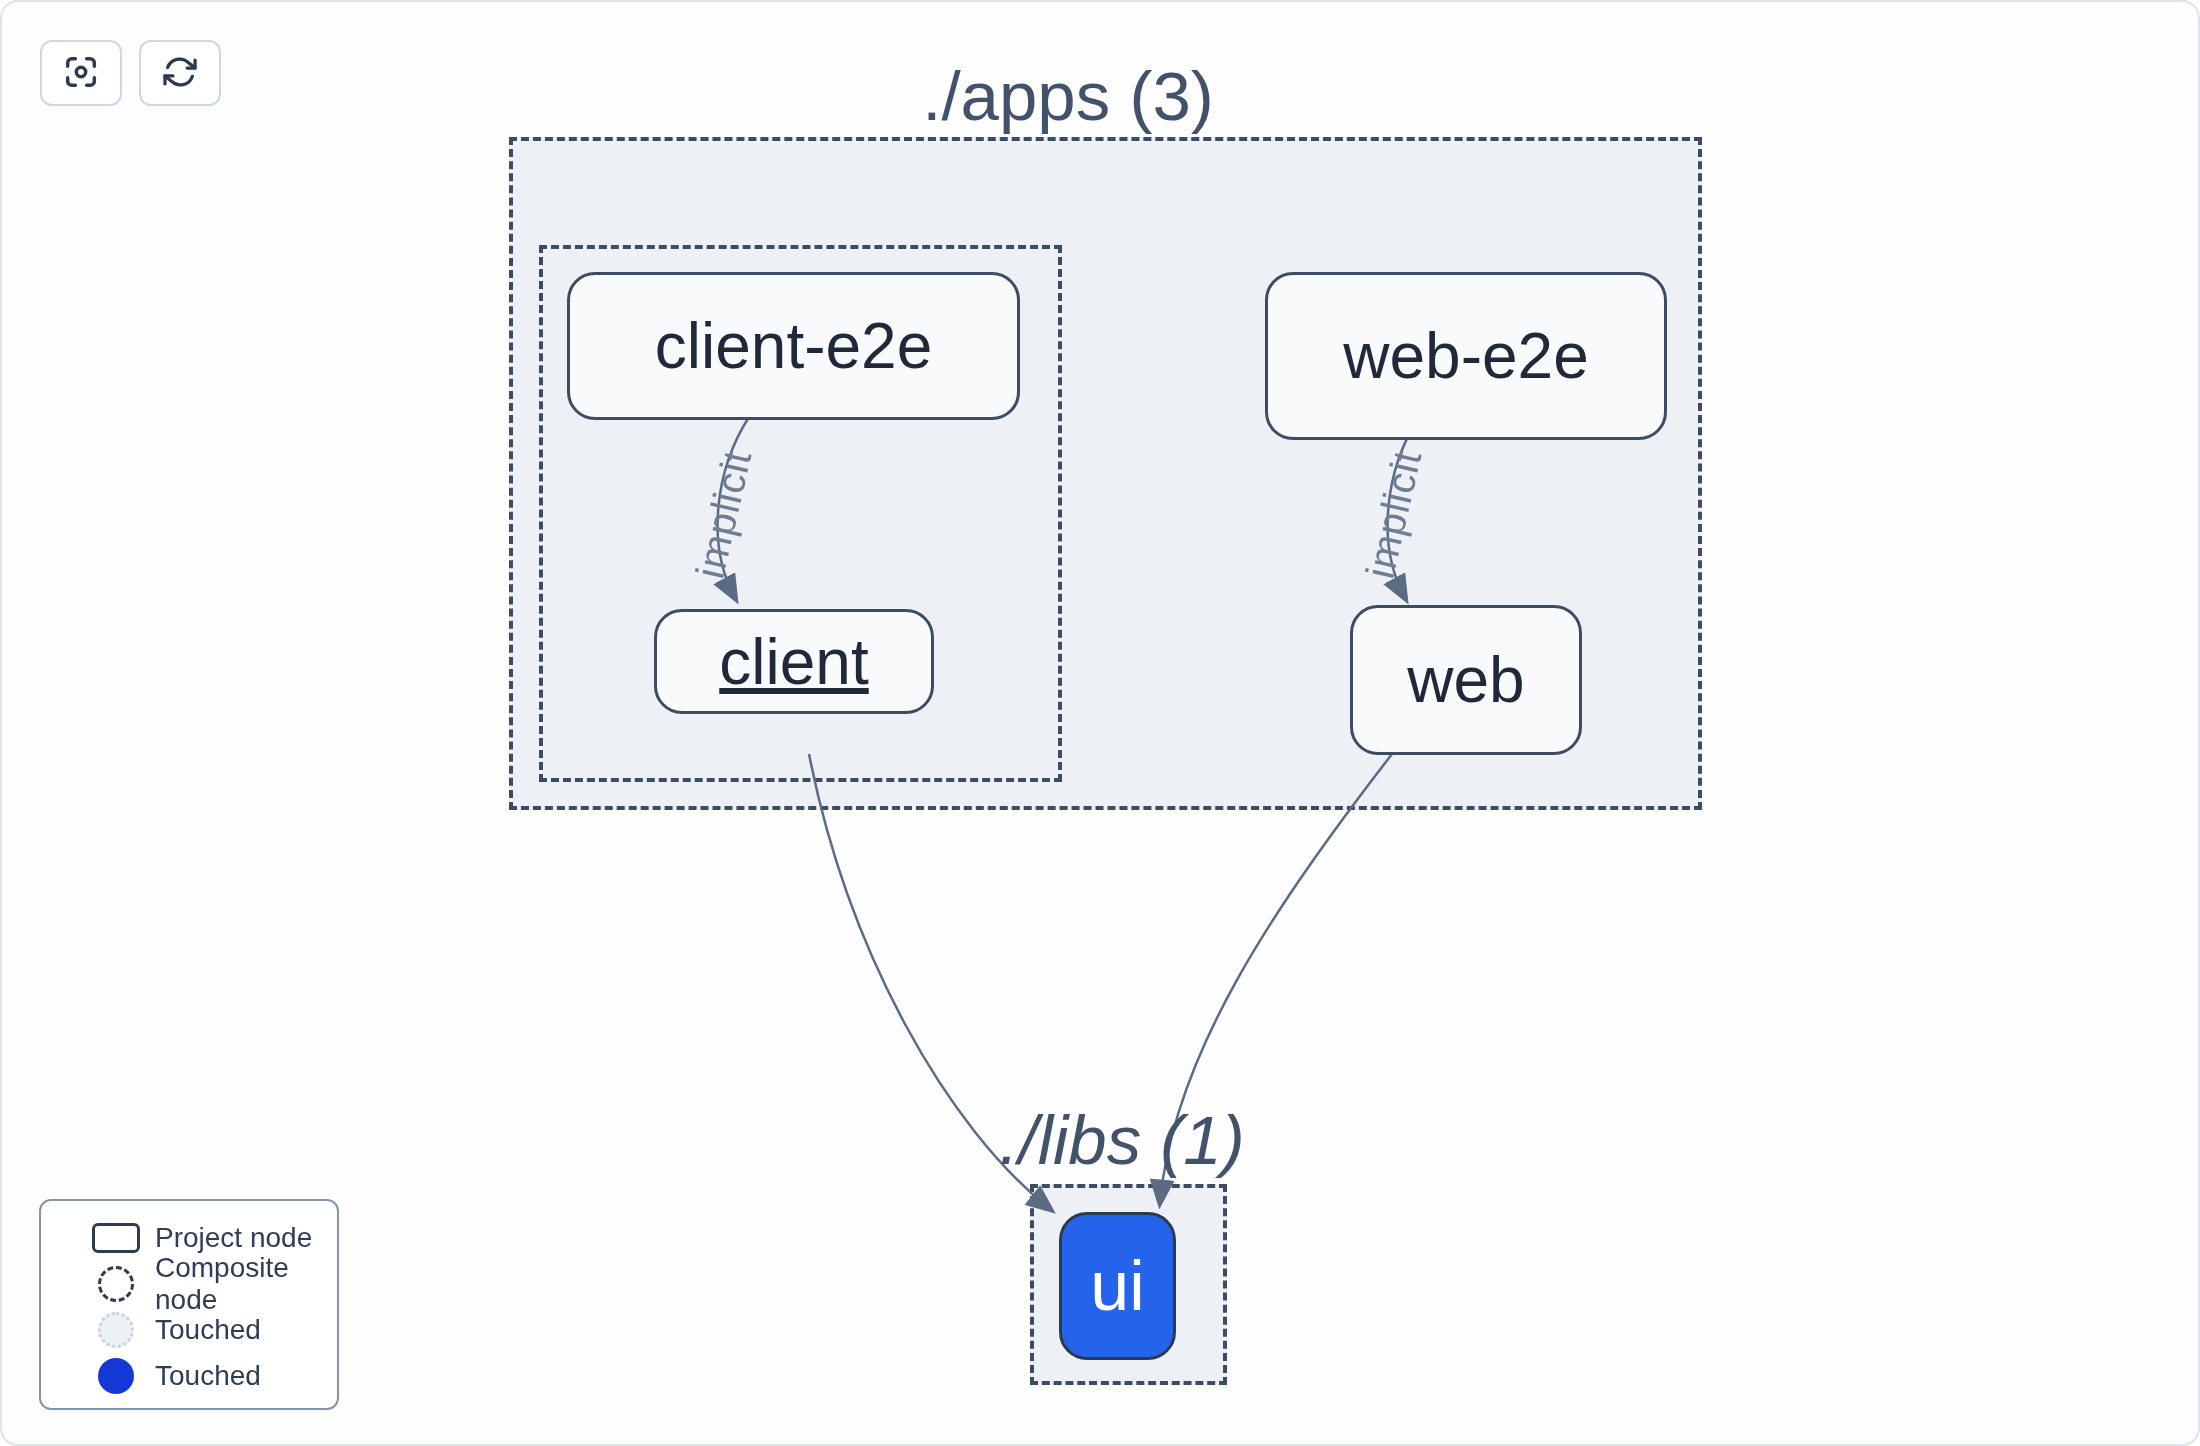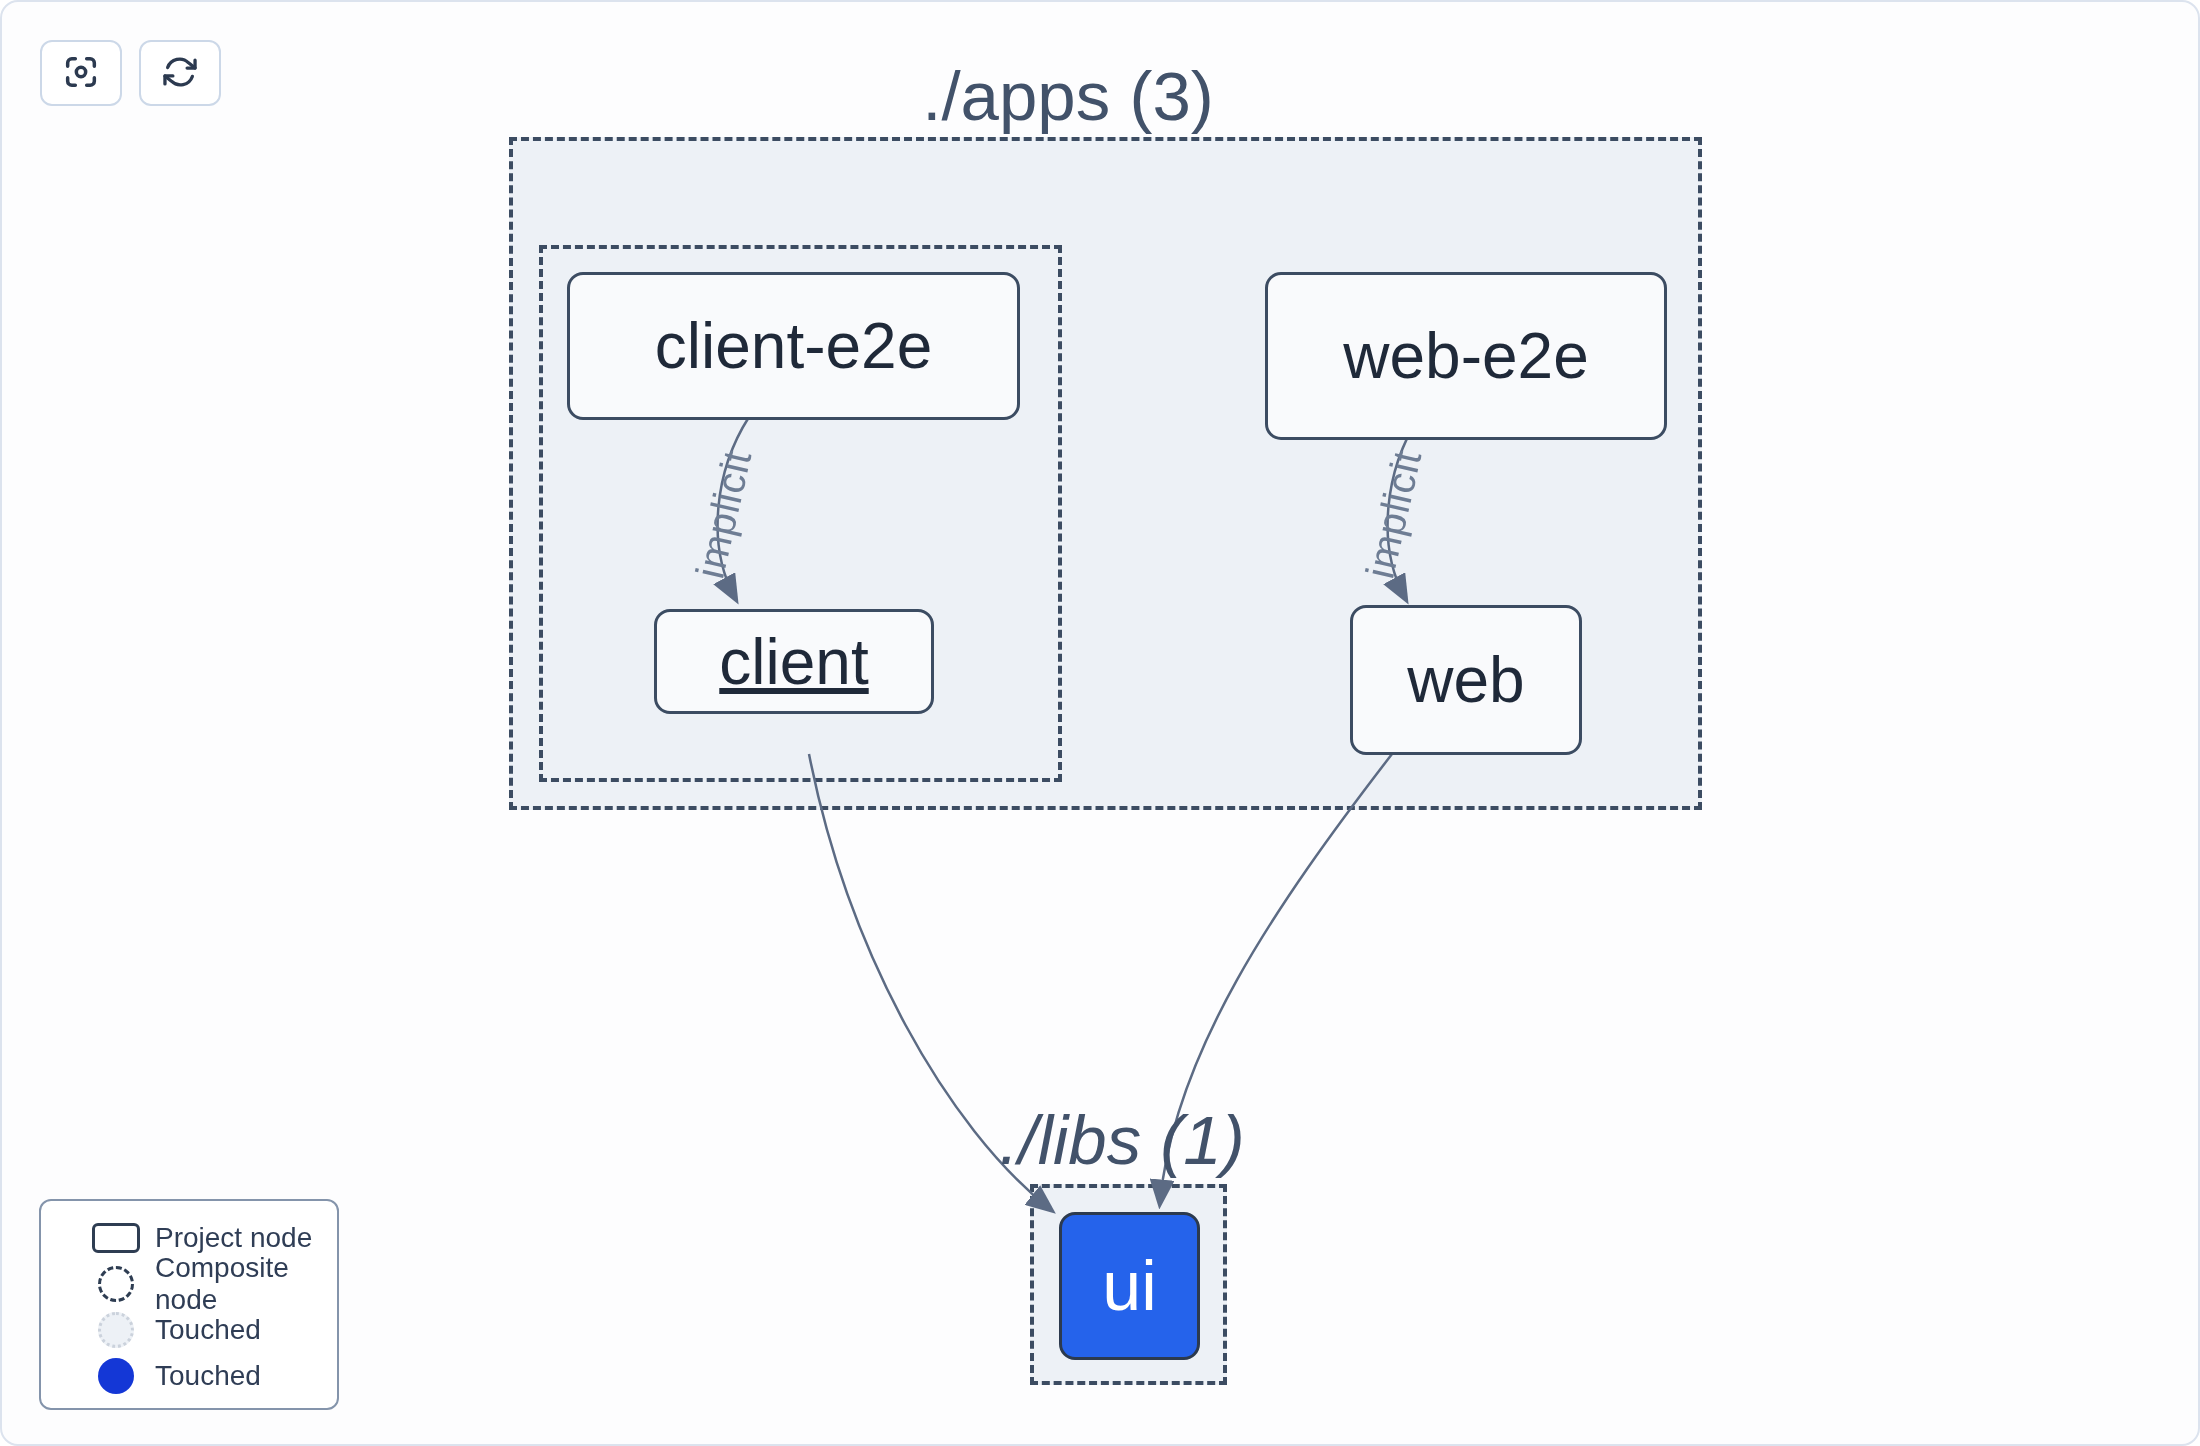--- a/index.html
+++ b/index.html
@@ -42,28 +42,28 @@
   .arrowfill{fill:var(--edge);stroke:none;}
   .edge-label{
     position:absolute;font-size:40px;color:var(--edge-label);letter-spacing:1px;
     white-space:nowrap;transform:translate(-50%,-50%) rotate(-77deg);
   }
   #edge-label-1{left:722px;top:512px;}
   #edge-label-2{left:1392px;top:512px;}
   .node{
     position:absolute;display:flex;align-items:center;justify-content:center;
     background:var(--node-fill);border:3px solid var(--slate-border);
-    border-radius:16px;font-size:64px;color:var(--node-text);cursor:pointer;
+    border-radius:28px;font-size:64px;color:var(--node-text);cursor:pointer;
   }
   #node-client-e2e{left:565px;top:270px;width:453px;height:148px;}
   #node-web-e2e{left:1263px;top:270px;width:402px;height:168px;}
   #node-client{left:652px;top:607px;width:280px;height:105px;text-decoration:underline;}
   #node-web{left:1348px;top:603px;width:232px;height:150px;}
   #node-ui{
-    left:1057px;top:1210px;width:141px;height:148px;
+    left:1057px;top:1210px;width:117px;height:148px;
     background:var(--ui-node-blue);border-color:#2c3a4e;color:#fff;font-size:70px;
   }
   .legend{
     position:absolute;left:37px;top:1197px;width:300px;height:211px;background:#fff;
     border:2px solid var(--legend-border);border-radius:12px;padding:14px 0 0 36px;
   }
   .legend-row{display:flex;align-items:center;height:46px;}
   .swatch-col{width:78px;display:flex;align-items:center;justify-content:center;flex:0 0 78px;}
   .legend-label{font-size:28px;color:var(--legend-text);}
   .sw-project{width:48px;height:30px;border:3px solid #2e3d52;border-radius:6px;background:#fff;}

